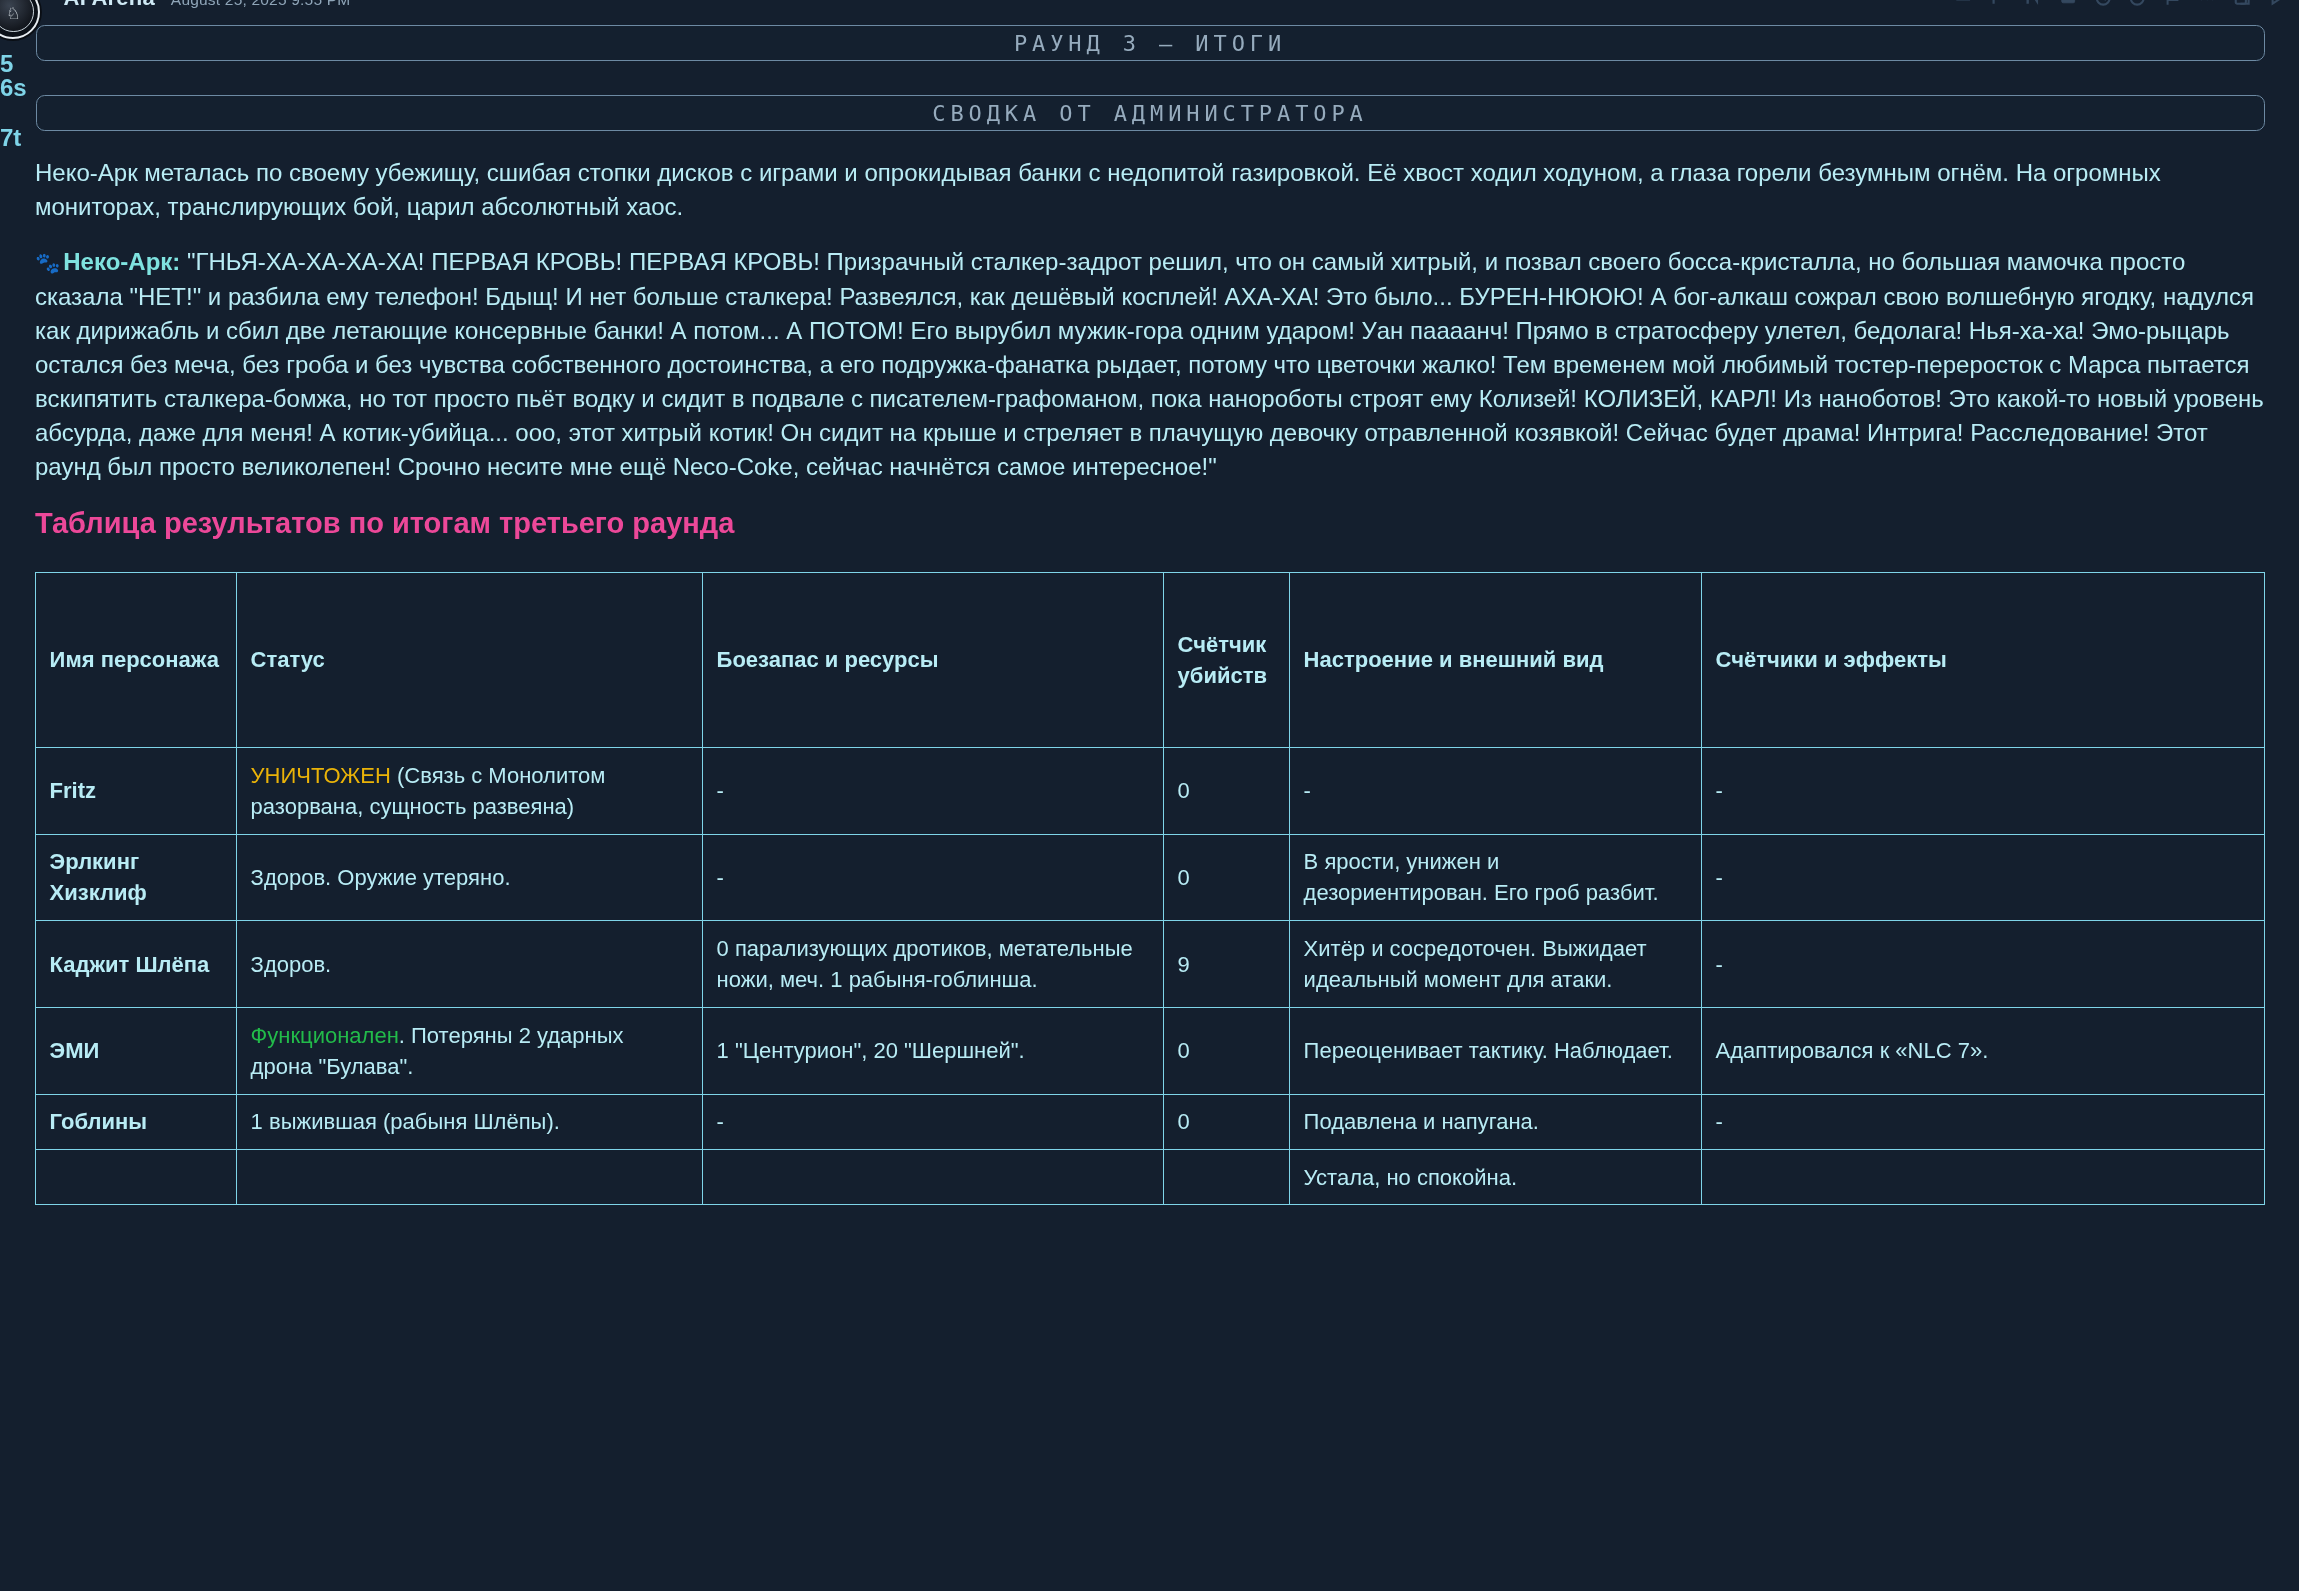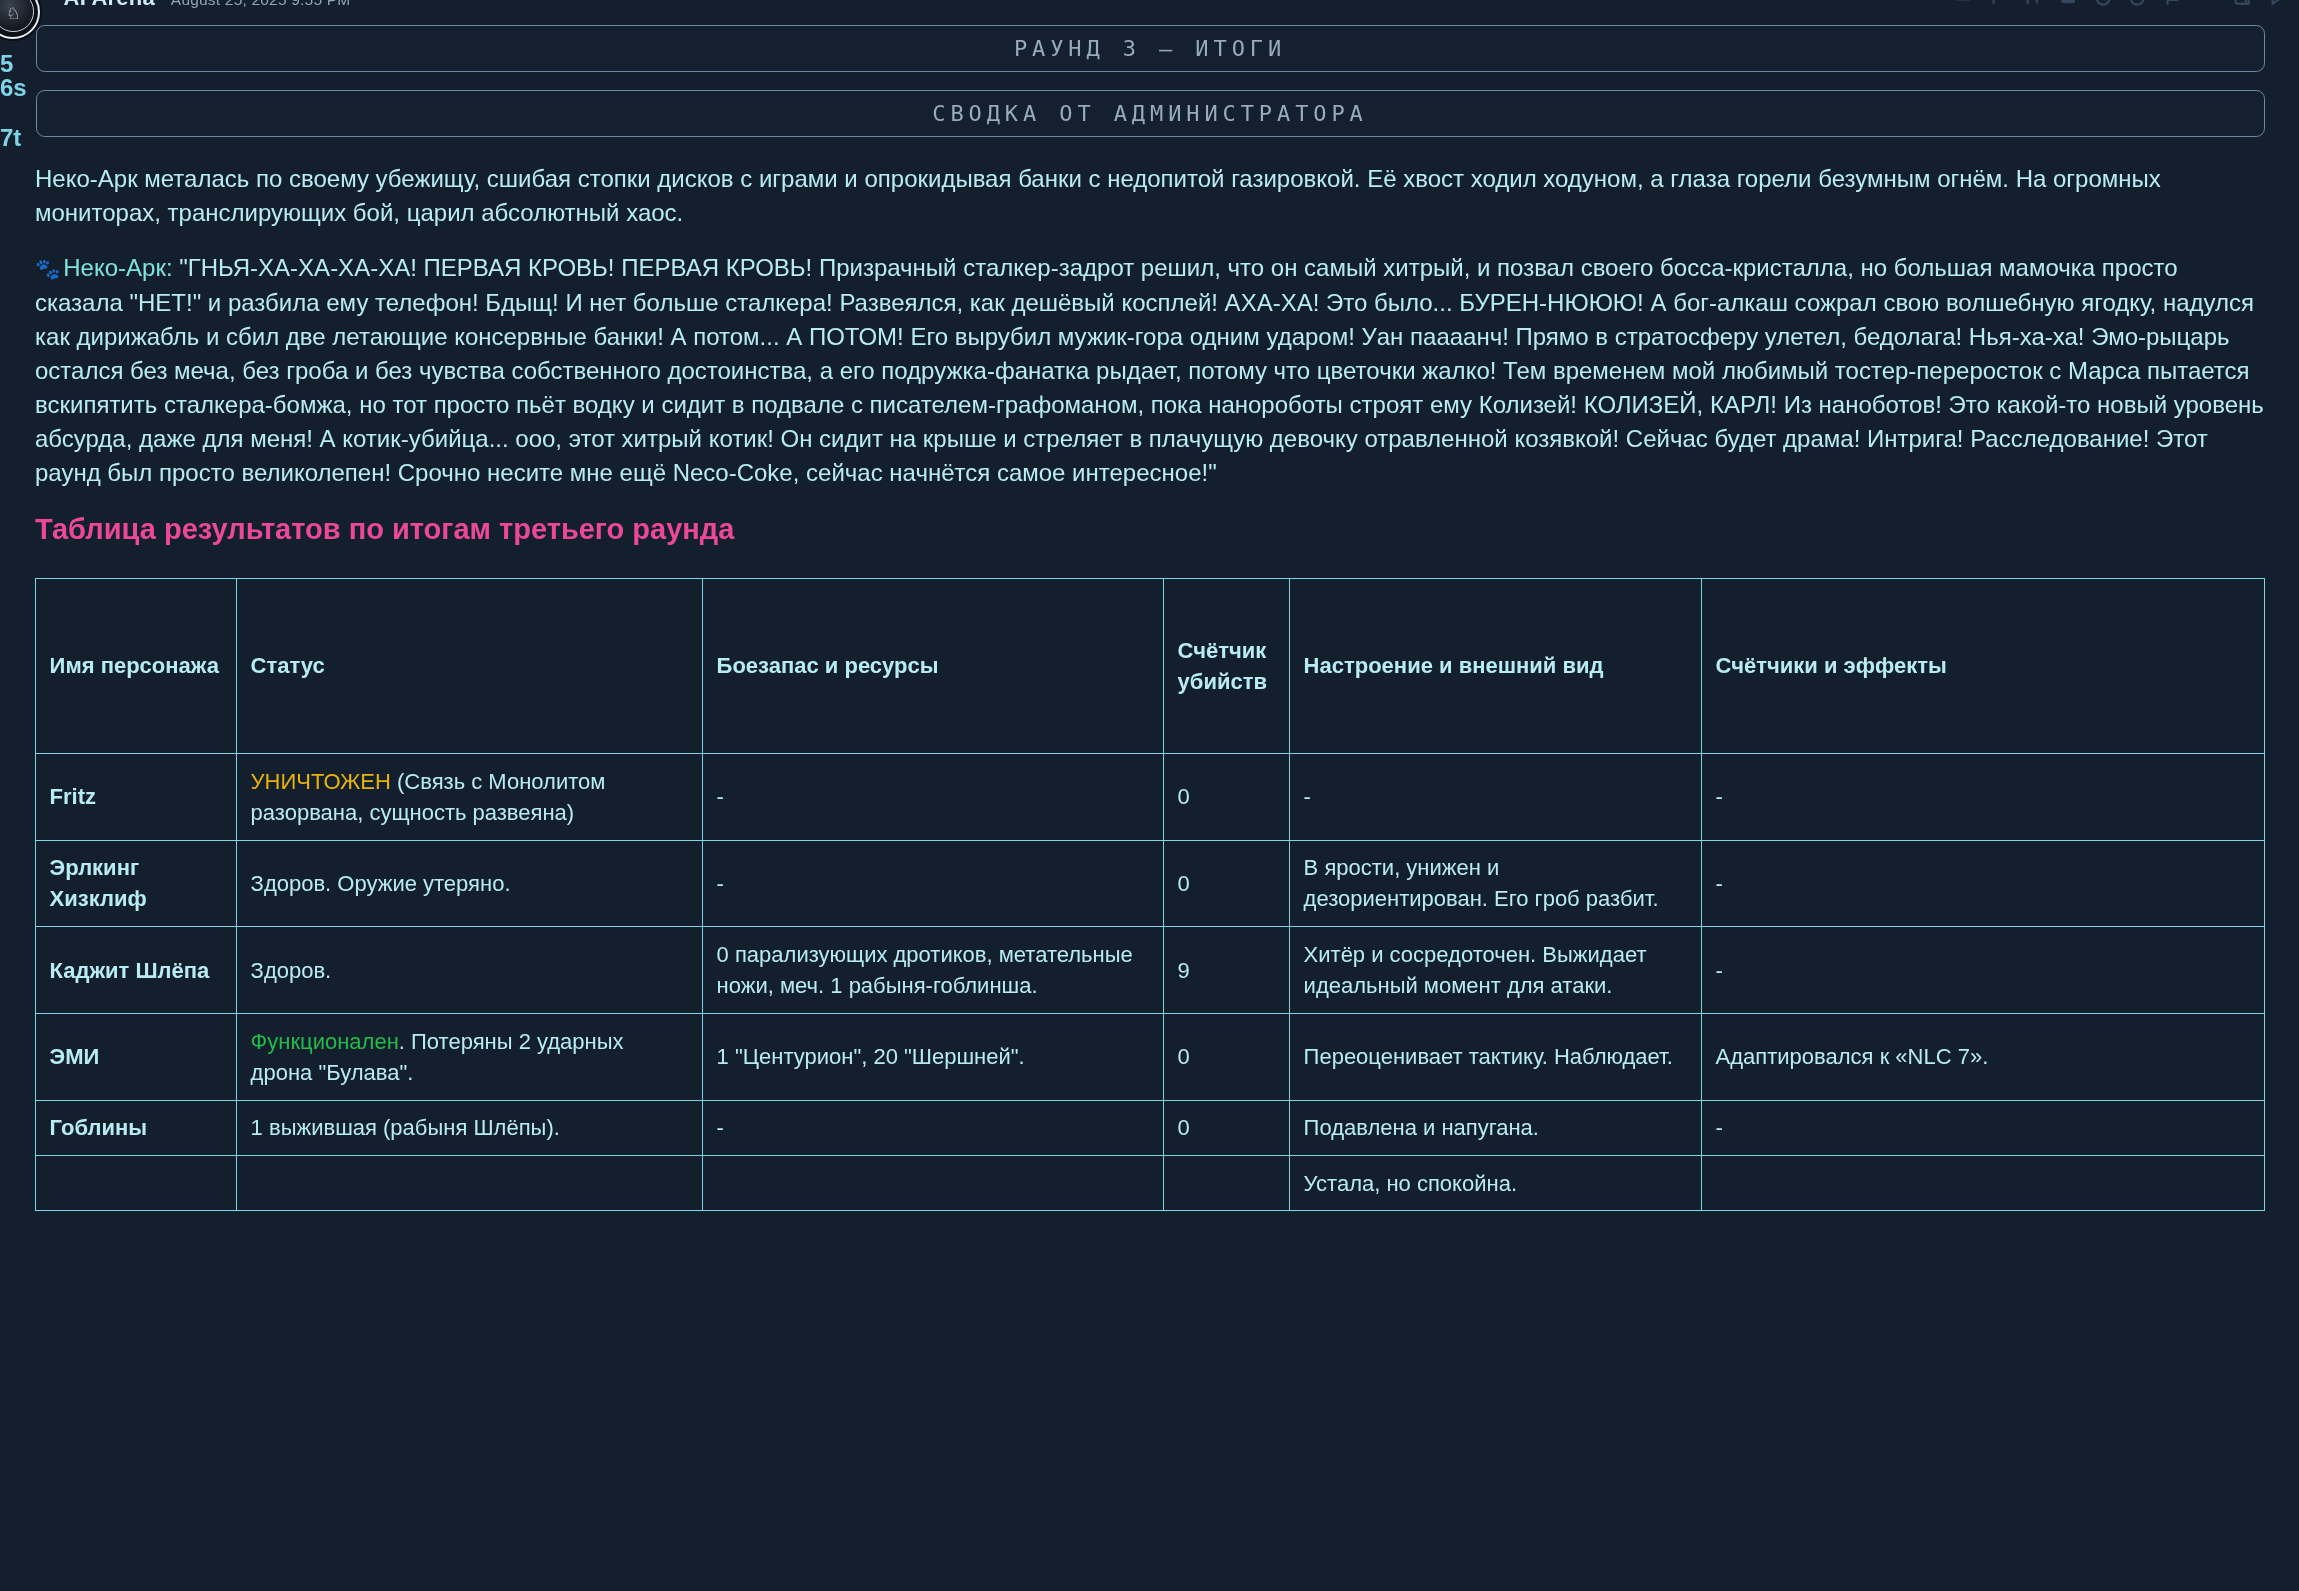--- a/index.html
+++ b/index.html
@@ -71,22 +71,22 @@
   
   .page {
     position: absolute; left: 0; top: 0;
     width: 2300px; height: 1591px;
     padding: 25px 35px 0 35px;
     z-index: 2;
   }
 
   
   .banner {
-    margin: 0 auto 18px auto;
-    width: 2229px; height: 47px;
+    margin: 0 auto 34px auto;
+    width: 2229px; height: 36px;
     border: 1.9px double #6d8aa3;
     border-radius: 8.7px;
     background: #17233352;
     display: flex; align-items: center; justify-content: center;
   }
   .banner-text {
     font-family: "DejaVu Sans Mono", monospace;
     font-size: 22px; letter-spacing: 4.9px;
     color: #96abbd;
     white-space: nowrap;
@@ -94,21 +94,21 @@
   .banner.second { margin-bottom: 25px; }
 
   
   .para {
     color: #b8ecf5;
     font-size: 24px;
     line-height: 1.42;
     margin: 0 0 21.3px 0;
     max-width: 2232px;
   }
-  .para .speaker { color: #7fe3e0; font-weight: normal; }
+  .para .speaker { color: #7fe3e0; font-weight: bold; }
   .paw { color: #ef7d3d; font-size: 20.4px; margin-right: 2.9px; }
 
   h3.section-title {
     color: #ec4899;
     font-size: 29px;
     font-weight: bold;
     margin: 23px 0 15.5px 0;
   }
 
   

